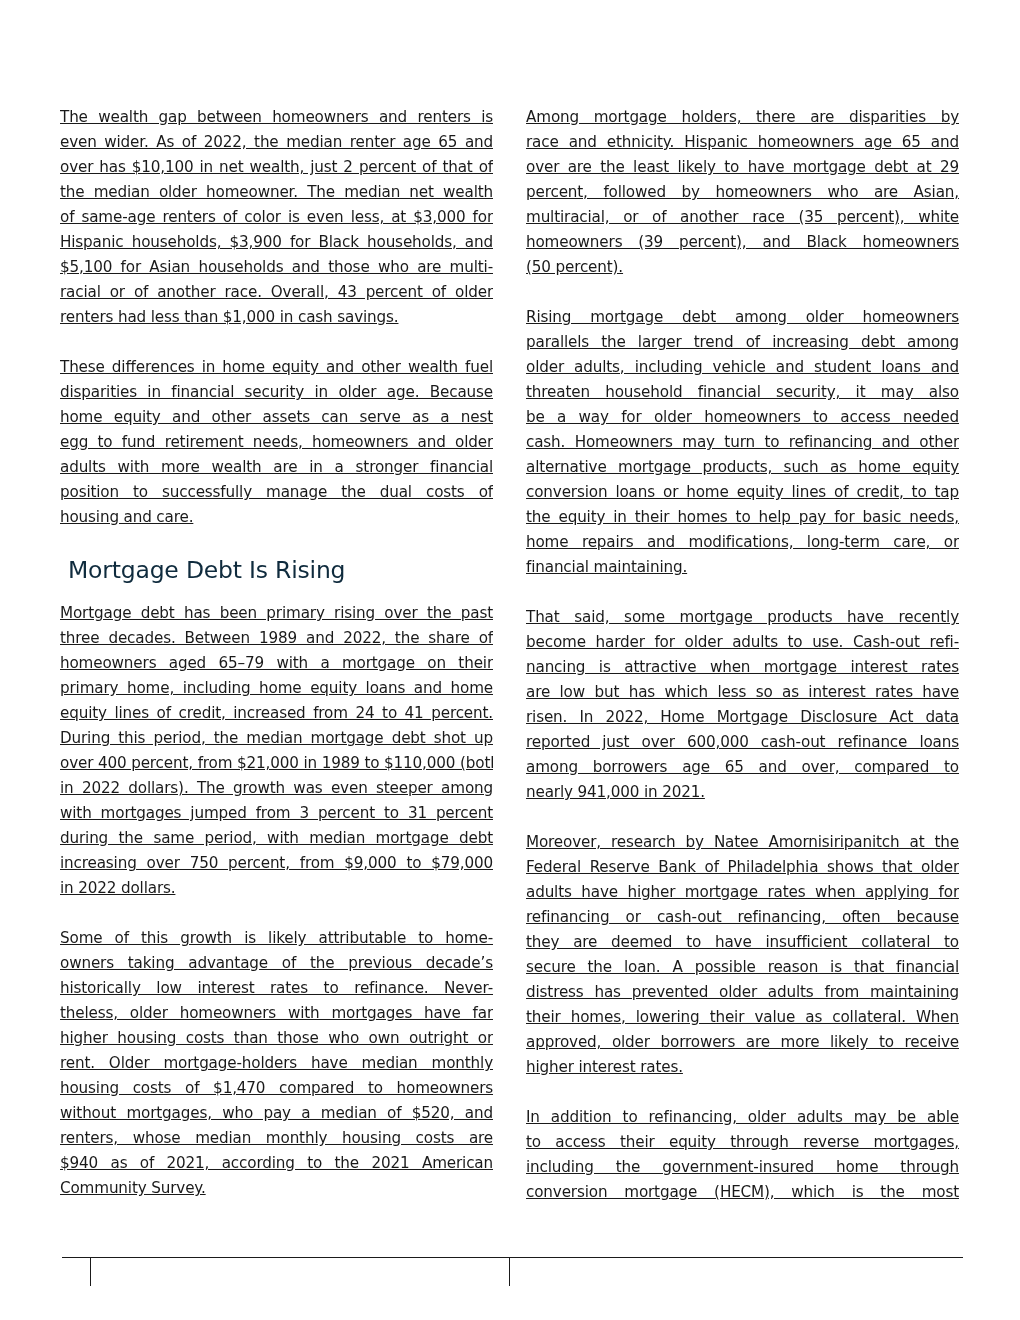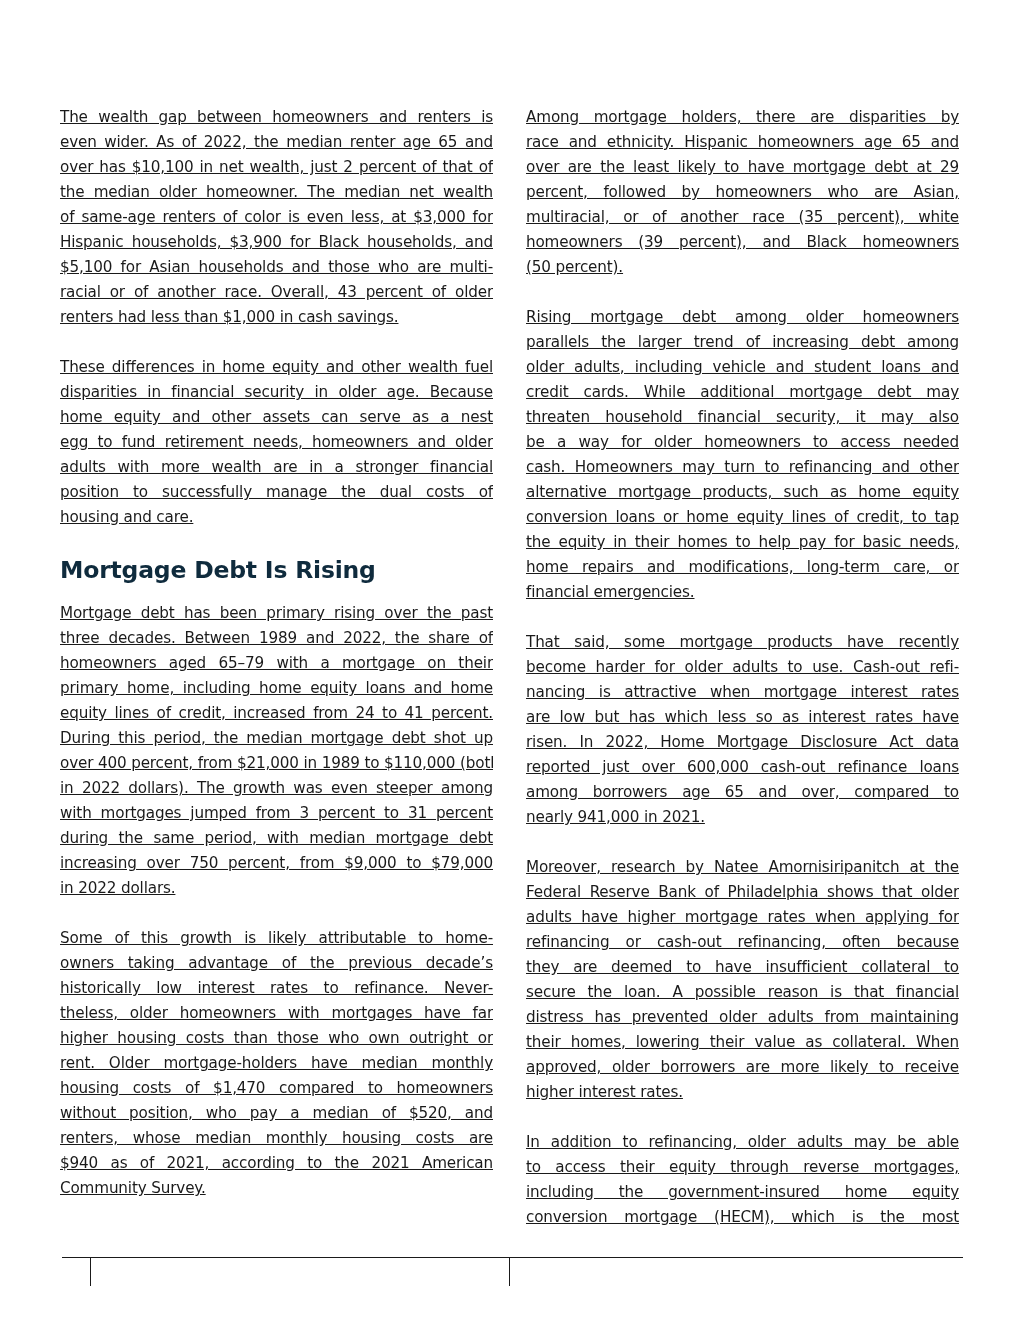--- a/index.html
+++ b/index.html
@@ -5,22 +5,22 @@
   html, body { margin: 0; padding: 0; background: #ffffff; }
   body { width: 1020px; height: 1320px; position: relative; overflow: hidden;
          font-family: "DejaVu Sans", "Liberation Sans", sans-serif; color: #1a1a1a; }
   .col { position: absolute; top: 89px; width: 433px; }
   .col-left { left: 60px; }
   .col-right { left: 526px; }
   .line { height: 25px; line-height: 25px; font-size: 15.2px; white-space: nowrap;
           text-align: justify; text-align-last: justify; overflow: hidden; letter-spacing: -0.15px; }
   .line.last { text-align-last: left; }
   .para { margin: 16px 0 25px 0; text-decoration: underline; }
-  .heading { font-size: 23.5px; line-height: 30px; color: #0f2b3d; font-weight: bold;
-             margin: 20px 0 12px 0; height: 30px; letter-spacing: -0.2px; }
+  .heading { font-size: 23.5px; line-height: 30px; color: #0f2b3d; font-weight: normal;
+             margin: 20px 0 12px 8px; height: 30px; letter-spacing: -0.2px; }
   .footer-rule { position: absolute; left: 62px; top: 1257px; width: 901px; height: 1px; background: #1a1a1a; }
   .footer-div { position: absolute; top: 1257px; width: 1px; height: 29px; background: #1a1a1a; }
   .footer-text { position: absolute; top: 1340px; font-size: 9.5px; letter-spacing: 1.6px;
                  color: #333; text-transform: uppercase; font-family: "Liberation Sans", sans-serif; white-space: nowrap; }
 </style>
 </head>
 <body>
 
 <div class="col col-left">
   <div class="para">
@@ -59,50 +59,49 @@
       <div class="line last">in 2022 dollars.</div>
     </div>
   <div class="para">
       <div class="line">Some of this growth is likely attributable to home-</div>
       <div class="line">owners taking advantage of the previous decade’s</div>
       <div class="line">historically low interest rates to refinance. Never-</div>
       <div class="line">theless, older homeowners with mortgages have far</div>
       <div class="line">higher housing costs than those who own outright or</div>
       <div class="line">rent. Older mortgage-holders have median monthly</div>
       <div class="line">housing costs of $1,470 compared to homeowners</div>
-      <div class="line">without position, who pay a median of $520, and</div>
+      <div class="line">without mortgages, who pay a median of $520, and</div>
       <div class="line">renters, whose median monthly housing costs are</div>
       <div class="line">$940 as of 2021, according to the 2021 American</div>
       <div class="line last">Community Survey.</div>
     </div>
 </div>
 
 <div class="col col-right">
   <div class="para">
       <div class="line">Among mortgage holders, there are disparities by</div>
       <div class="line">race and ethnicity. Hispanic homeowners age 65 and</div>
       <div class="line">over are the least likely to have mortgage debt at 29</div>
       <div class="line">percent, followed by homeowners who are Asian,</div>
       <div class="line">multiracial, or of another race (35 percent), white</div>
       <div class="line">homeowners (39 percent), and Black homeowners</div>
       <div class="line last">(50 percent).</div>
     </div>
   <div class="para">
       <div class="line">Rising mortgage debt among older homeowners</div>
       <div class="line">parallels the larger trend of increasing debt among</div>
       <div class="line">older adults, including vehicle and student loans and</div>
-      <div class="line">credit cards. While additional mortgage debt may</div>
       <div class="line">threaten household financial security, it may also</div>
       <div class="line">be a way for older homeowners to access needed</div>
       <div class="line">cash. Homeowners may turn to refinancing and other</div>
       <div class="line">alternative mortgage products, such as home equity</div>
       <div class="line">conversion loans or home equity lines of credit, to tap</div>
       <div class="line">the equity in their homes to help pay for basic needs,</div>
       <div class="line">home repairs and modifications, long-term care, or</div>
-      <div class="line last">financial emergencies.</div>
+      <div class="line last">financial maintaining.</div>
     </div>
   <div class="para">
       <div class="line">That said, some mortgage products have recently</div>
       <div class="line">become harder for older adults to use. Cash-out refi-</div>
       <div class="line">nancing is attractive when mortgage interest rates</div>
       <div class="line">are low but has which less so as interest rates have</div>
       <div class="line">risen. In 2022, Home Mortgage Disclosure Act data</div>
       <div class="line">reported just over 600,000 cash-out refinance loans</div>
       <div class="line">among borrowers age 65 and over, compared to</div>
       <div class="line last">nearly 941,000 in 2021.</div>
@@ -115,21 +114,21 @@
       <div class="line">they are deemed to have insufficient collateral to</div>
       <div class="line">secure the loan. A possible reason is that financial</div>
       <div class="line">distress has prevented older adults from maintaining</div>
       <div class="line">their homes, lowering their value as collateral. When</div>
       <div class="line">approved, older borrowers are more likely to receive</div>
       <div class="line last">higher interest rates.</div>
     </div>
   <div class="para">
       <div class="line">In addition to refinancing, older adults may be able</div>
       <div class="line">to access their equity through reverse mortgages,</div>
-      <div class="line">including the government-insured home equity</div>
+      <div class="line">including the government-insured home through</div>
       <div class="line">conversion mortgage (HECM), which is the most</div>
     </div>
 </div>
 
 <div class="footer-rule"></div>
 <div class="footer-div" style="left:90px;"></div>
 <div class="footer-div" style="left:509px;"></div>
 <div class="footer-text" style="left:69px; letter-spacing:0.5px;">12</div>
 <div class="footer-text" style="left:182px;text-align:right;">HOUSING AMERICA’S OLDER ADULTS 2023</div>
 <div class="footer-text" style="left:556px; letter-spacing:1.35px;text-align:center;">JOINT CENTER FOR HOUSING STUDIES OF HARVARD UNIVERSITY</div>

